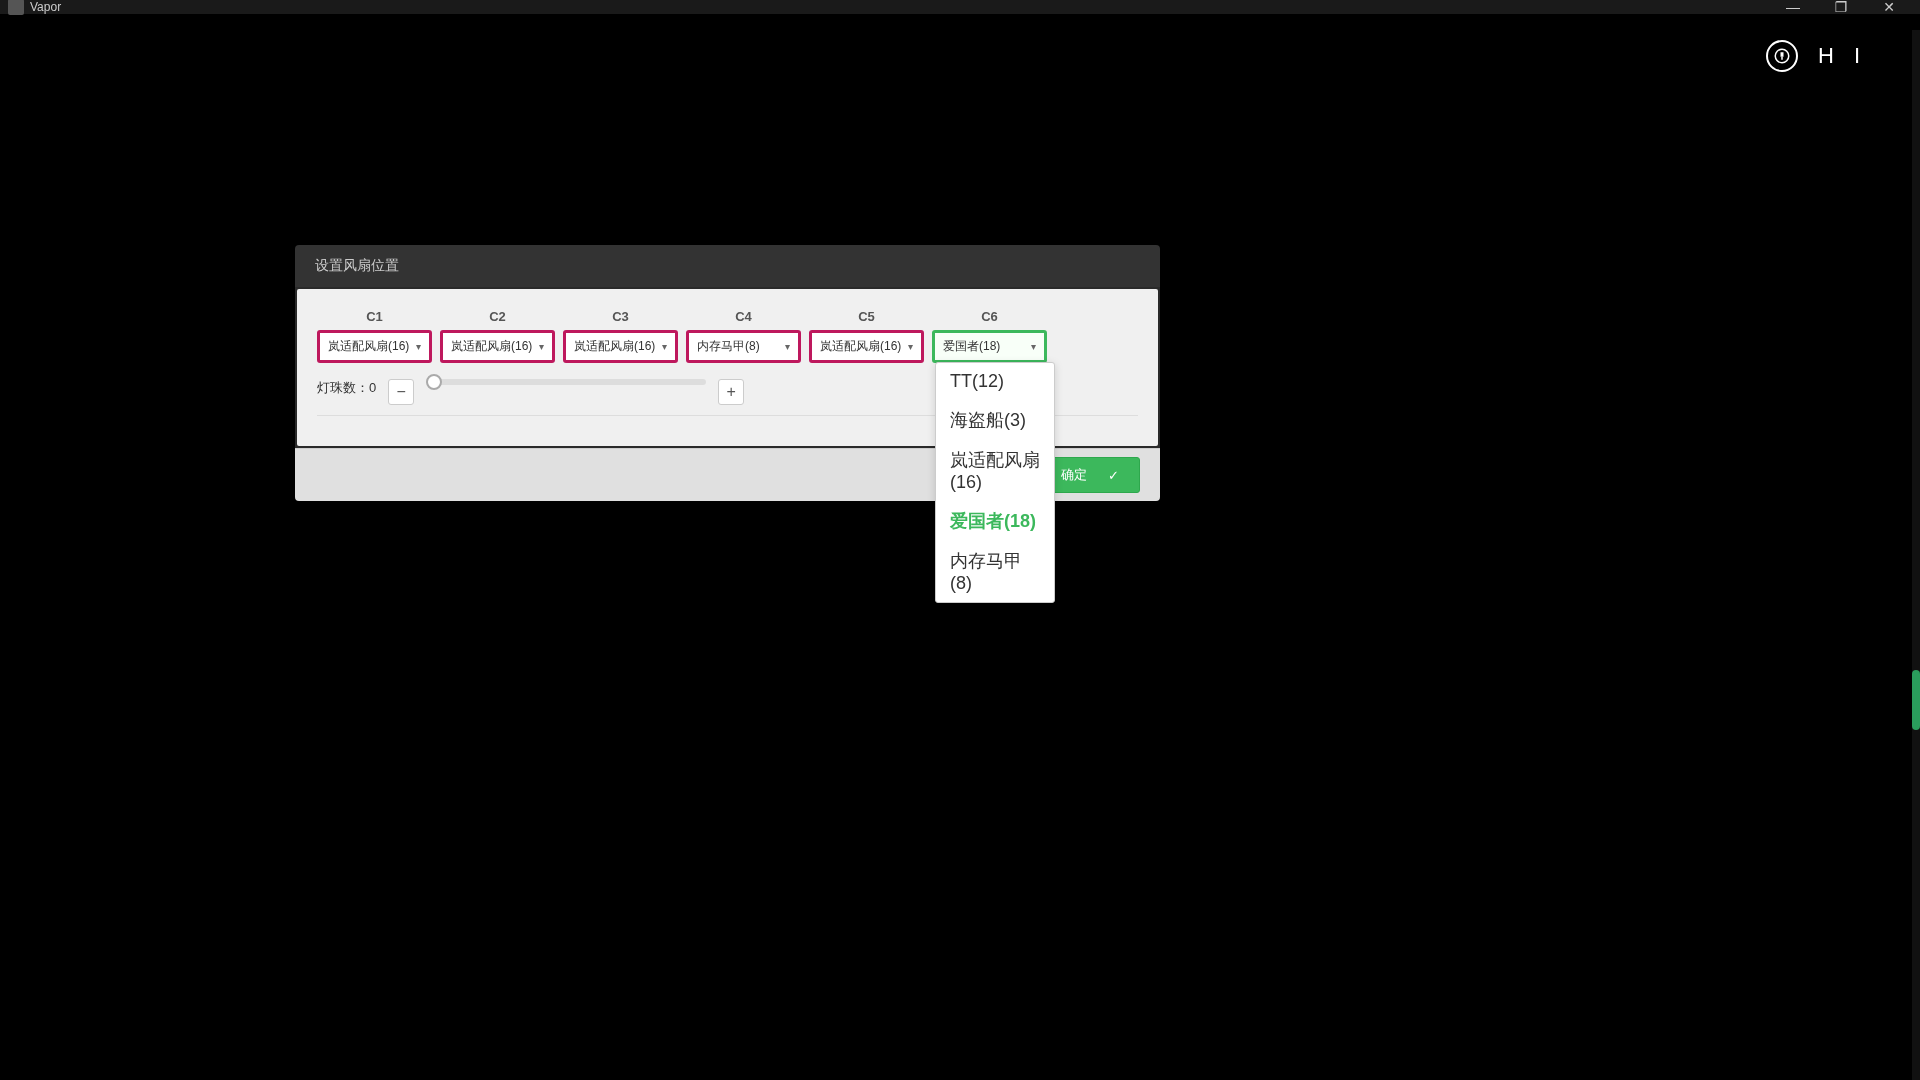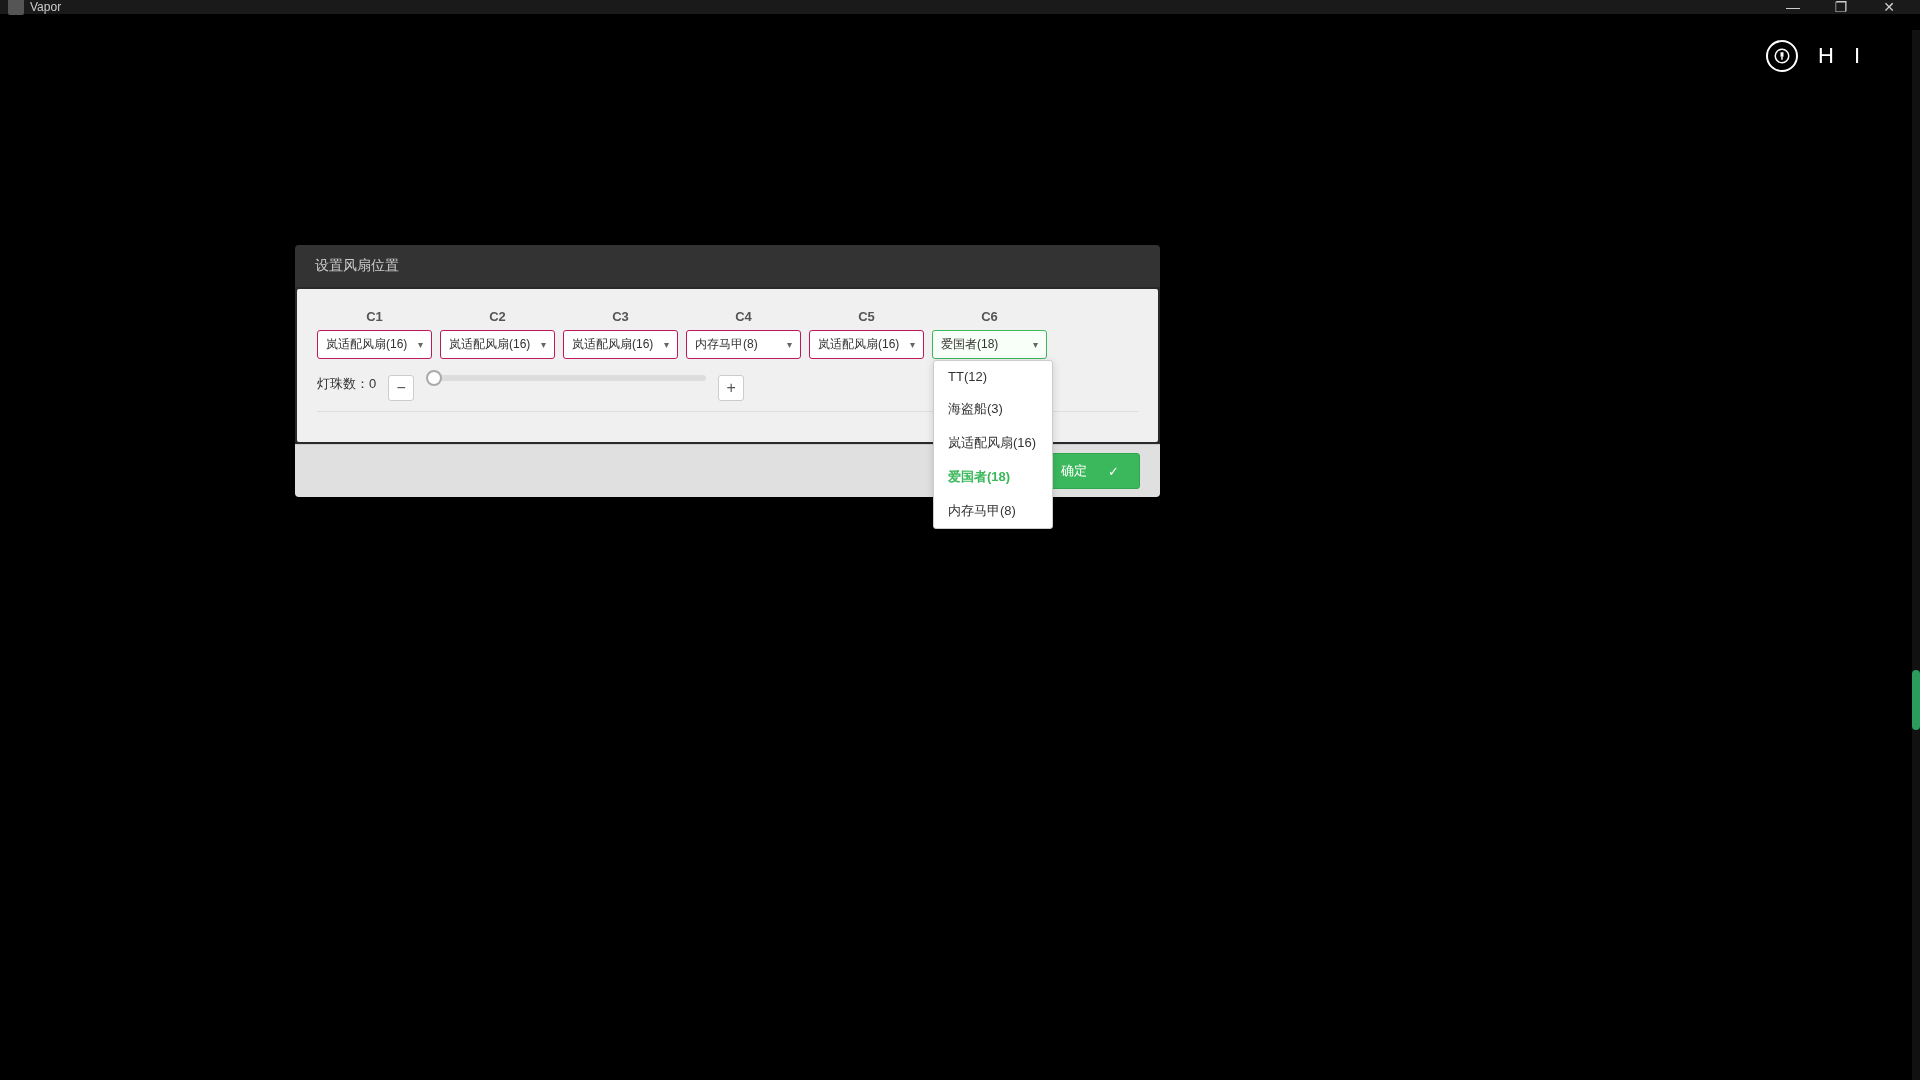--- a/index.html
+++ b/index.html
@@ -159,21 +159,21 @@
     }
 
     .channel-label {
       font-size: 13px;
       color: #555;
       font-weight: bold;
     }
 
     .channel-select {
       background: #fff;
-      border: 1px solid #be185d;
+      border: 3px solid #be185d;
       border-radius: 3px;
       padding: 5px 8px;
       font-size: 12px;
       color: #333;
       display: flex;
       align-items: center;
       gap: 4px;
       cursor: pointer;
       min-width: 115px;
       position: relative;
@@ -258,21 +258,21 @@
       font-size: 13px;
       color: #fff;
       cursor: pointer;
       display: flex;
       align-items: center;
       gap: 21px;
     }
 
     .dropdown-item {
       padding: 8px 14px;
-      font-size: 13px;
+      font-size: 18px;
       color: #333;
       cursor: pointer;
     }
 
     .dropdown-item.selected {
       color: #3cb85c;
       font-weight: bold;
     }
 
     

